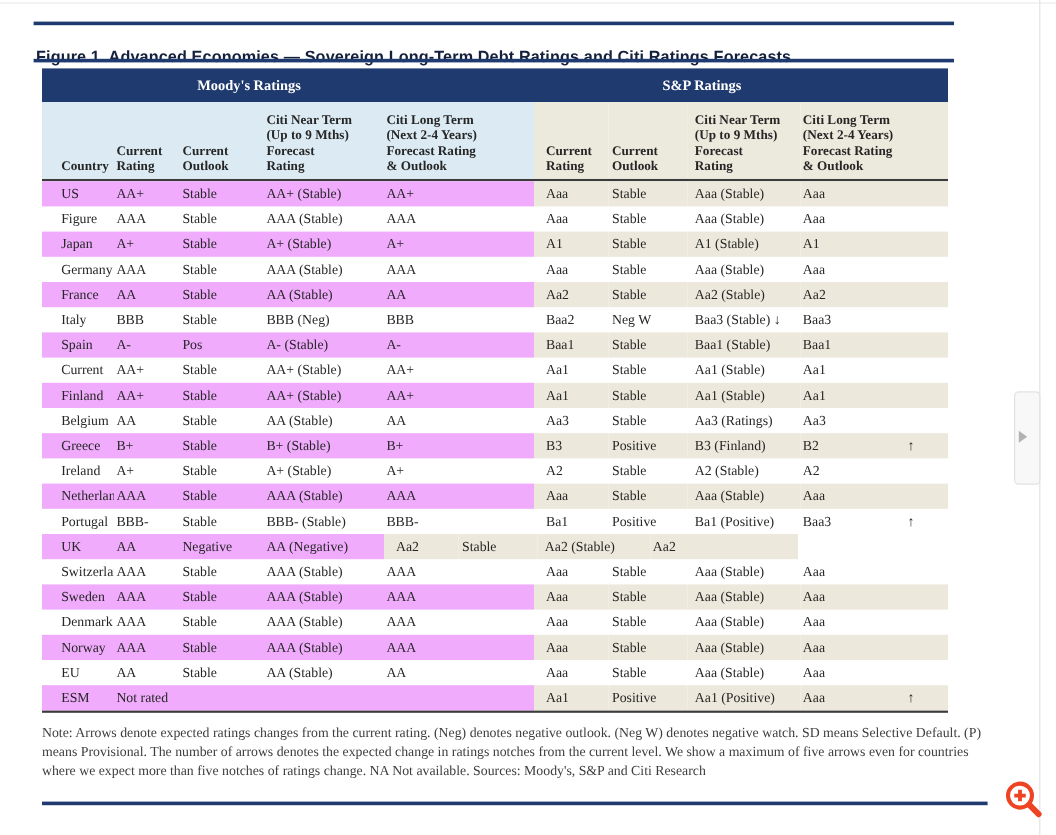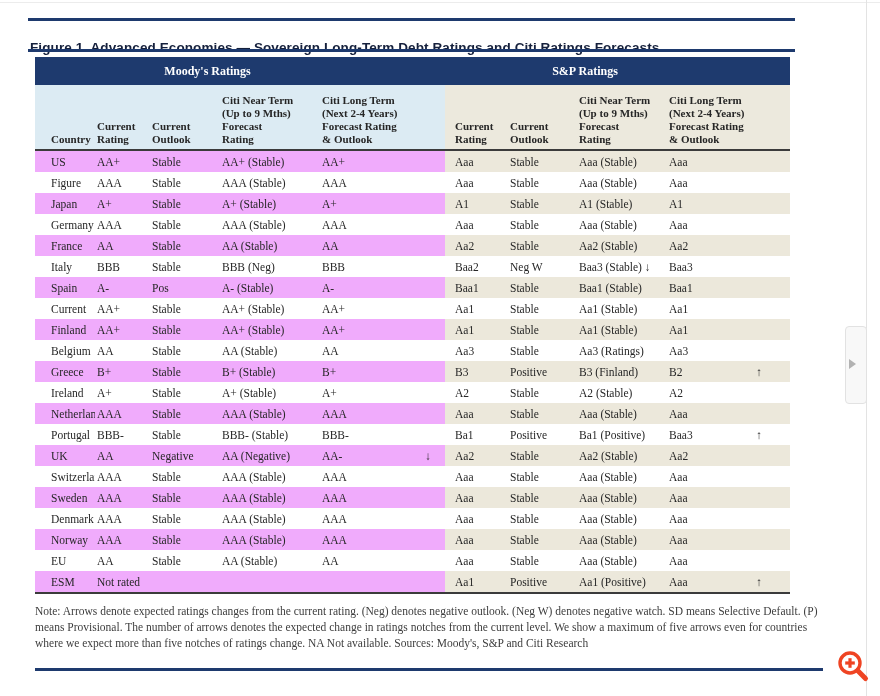--- a/index.html
+++ b/index.html
@@ -344,24 +344,20 @@
       <span>Baa3</span>
       <span class="arr">↑</span>
     </div>
   </div>
 
   <div class="row odd">
     <div class="cell c-country sp-side">UK</div>
     <div class="cell c-sp0 sp-side">AA</div>
     <div class="cell c-sp1 sp-side">Negative</div>
     <div class="cell c-sp2 sp-side">AA (Negative)</div>
-    <div class="cell c-sp3 sp-side">
-      <span>AA-</span>
-      <span class="arr">↓</span>
-    </div>
     <div class="cell c-md0 md-side">Aa2</div>
     <div class="cell c-md1 md-side">Stable</div>
     <div class="cell c-md2 md-side">Aa2 (Stable)</div>
     <div class="cell c-md3 md-side">
       <span>Aa2</span>
       <span class="arr"></span>
     </div>
   </div>
 
   <div class="row even">

